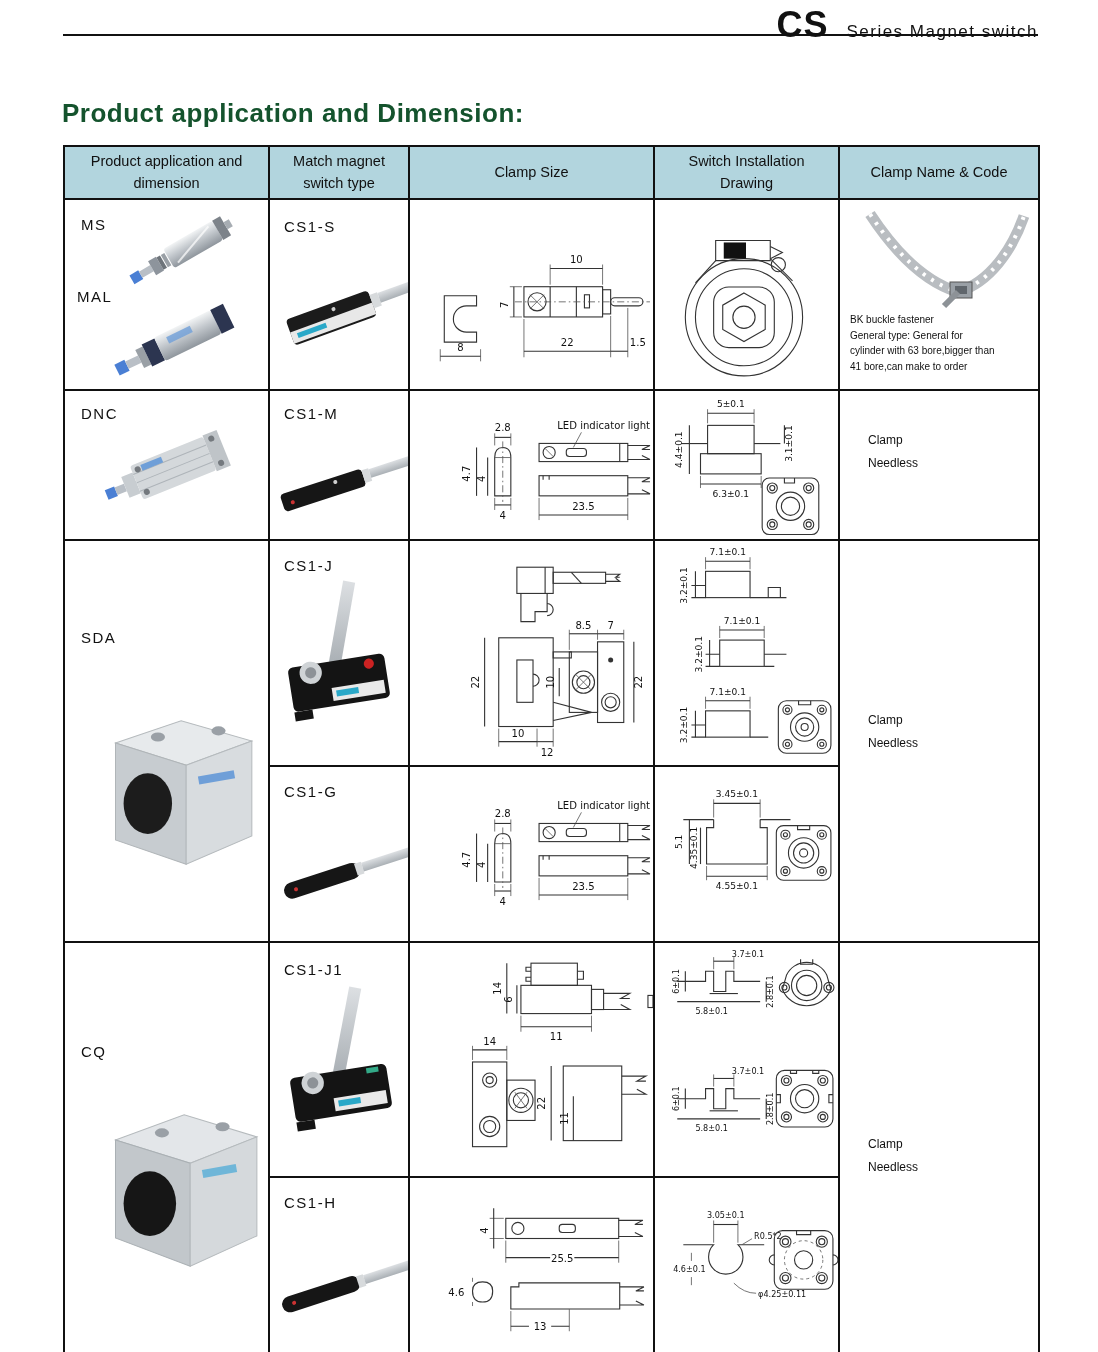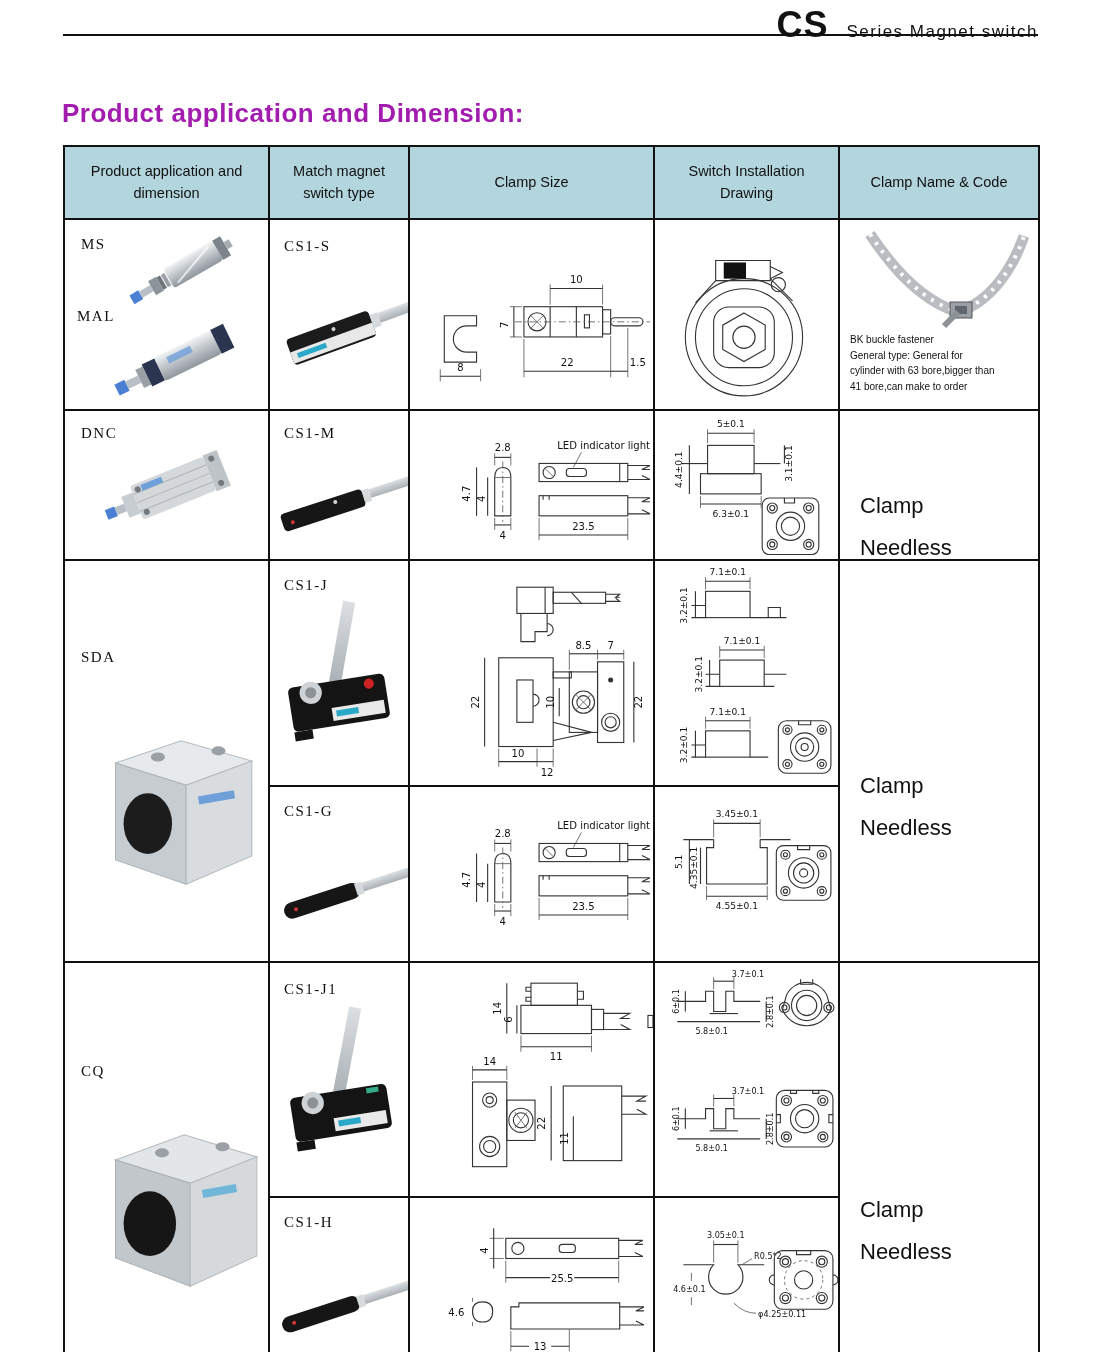--- a/index.html
+++ b/index.html
@@ -1,35 +1,35 @@
 <!DOCTYPE html>
 <html><head>
 <meta charset="utf-8">
 <style>
   html,body{margin:0;padding:0;background:#fff;}
   body{width:1098px;height:1352px;position:relative;font-family:"Liberation Sans",sans-serif;color:#111;overflow:hidden;}
   .topbar{position:absolute;top:4px;left:63px;width:975px;text-align:right;white-space:nowrap;}
   .brand-cs{font-weight:bold;font-size:36px;letter-spacing:1px;vertical-align:baseline;}
   .brand-rest{font-size:17px;letter-spacing:1.5px;margin-left:18px;}
   .toprule{position:absolute;top:34px;left:63px;width:975px;height:2px;background:#111;}
-  .pagetitle{position:absolute;top:98px;left:62px;font-size:26px;font-weight:bold;color:#a21caf;letter-spacing:0.5px;}
+  .pagetitle{position:absolute;top:98px;left:62px;font-size:26px;font-weight:bold;color:#14532d;letter-spacing:0.5px;}
   table.main{position:absolute;top:145px;left:63px;border-collapse:collapse;table-layout:fixed;width:975px;}
   td,th{border:2px solid #111;padding:0;position:relative;overflow:hidden;vertical-align:top;}
   th{background:#b2d5de;font-weight:normal;font-size:14.5px;vertical-align:middle;line-height:1.45;padding:2px 10px;}
   .rel{position:relative;width:100%;height:100%;}
-  .cell-label{position:absolute;font-size:15px;letter-spacing:1.5px;color:#111;font-family:Liberation Serif, serif;}
+  .cell-label{position:absolute;font-size:15px;letter-spacing:1.5px;color:#111;}
   .draw{display:block;width:100%;height:100%;}
   .ln{fill:none;stroke:#333;stroke-width:1.1;}
   .lnt{fill:none;stroke:#555;stroke-width:0.8;}
   .cl{fill:none;stroke:#555;stroke-width:0.8;stroke-dasharray:7 3 1.5 3;}
   .dim{font-size:10px;fill:#111;font-family:"DejaVu Sans",sans-serif;}
   .dim9{font-size:9px;fill:#111;font-family:"DejaVu Sans",sans-serif;}
   .dim8{font-size:8px;fill:#111;font-family:"DejaVu Sans",sans-serif;}
   .mid{text-anchor:middle;}
-  .clamp-needless{position:absolute;left:20px;font-size:22px;line-height:1.9;color:#111;margin-top:36px;}
+  .clamp-needless{position:absolute;left:28px;font-size:12px;line-height:1.9;color:#111;}
   .bk-text{position:absolute;left:10px;font-size:10px;line-height:1.55;color:#111;}
 </style>
 </head>
 <body>
 
 <svg width="0" height="0" style="position:absolute" aria-hidden="true">
   <defs>
     <linearGradient id="gsilver" x1="0" y1="0" x2="0" y2="1">
       <stop offset="0" stop-color="#f2f4f5"></stop>
         <stop offset="0.45" stop-color="#c3c8cd"></stop>
@@ -51,21 +51,21 @@
 <table class="main">
 <colgroup>
       <col style="width:205px">
       <col style="width:140px">
       <col style="width:245px">
       <col style="width:185px">
       <col style="width:200px">
     </colgroup>
 
 <tbody>
-      <tr style="height:73px">
+      <tr style="height:53px">
   <th>Product application and dimension</th>
   <th>Match magnet switch type</th>
   <th>Clamp Size</th>
   <th>Switch Installation Drawing</th>
   <th>Clamp Name &amp; Code</th>
 </tr>
 
 <tr style="height:190px">
   <td>
           <div class="rel">

